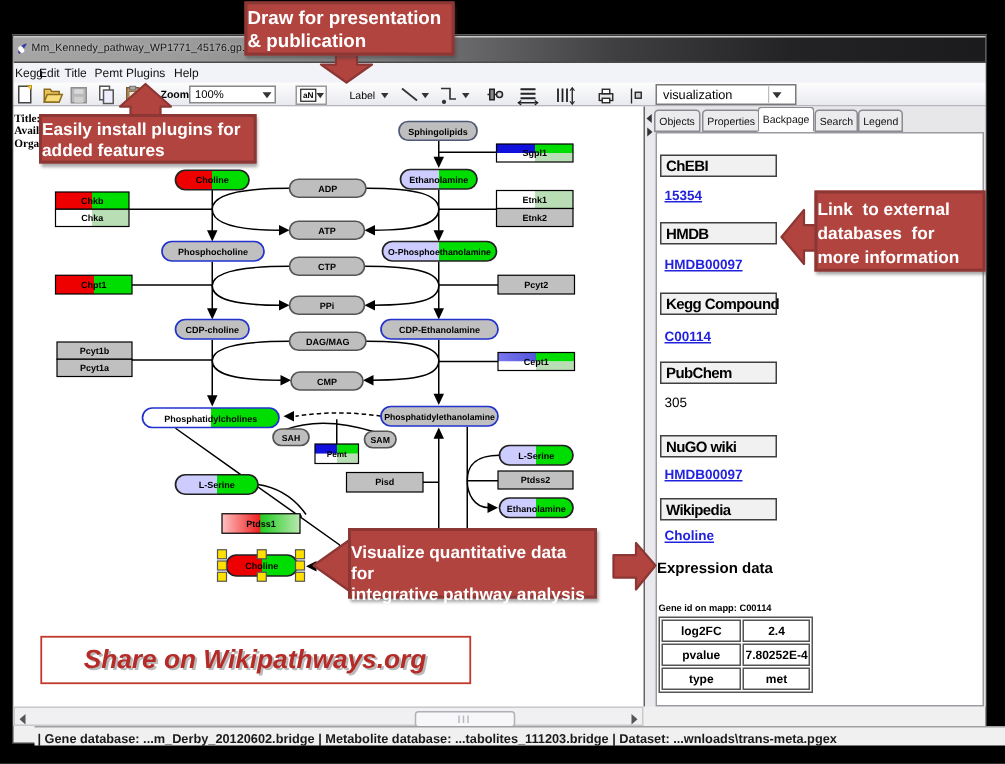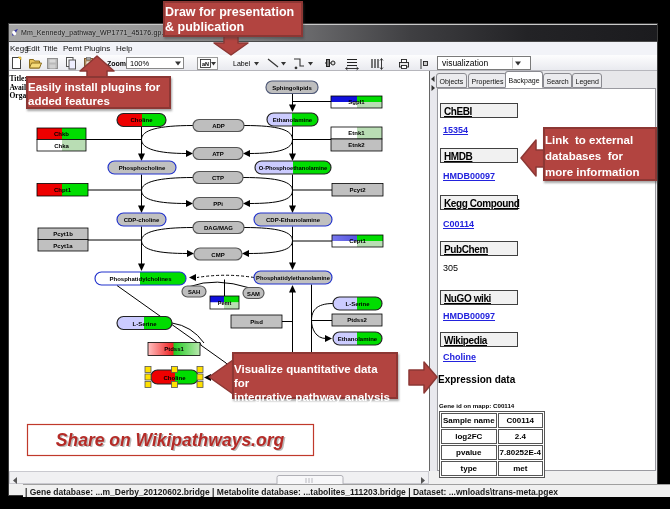--- a/index.html
+++ b/index.html
@@ -17,21 +17,21 @@
   background:linear-gradient(#fdfdfe, #e9eaef); border-bottom:1px solid #b6b6bc; }
 #main { position:absolute; left:0; top:47px; width:100%; height:400px; }
 #canvas { position:absolute; left:0; top:0; width:421px; height:400px; background:#fff; border-right:1px solid #666; }
 #sash { position:absolute; left:421px; top:0; width:6px; height:400px; background:#e9e9ee; }
 #panel { position:absolute; left:427px; top:0; width:221px; height:400px; background:#e7e7ea; }
 #panelbody { position:absolute; left:1px; top:17px; width:219px; height:383px; background:#fff; border:1px solid #9a9aa0; }
 .tab { position:absolute; top:2px; height:15px; background:#ebebee; border:1px solid #8a8a90;
   border-radius:3px 3px 0 0; font-size:7px; padding:3.5px 2.5px 0 2.5px; color:#111; white-space:nowrap; }
 .tab.active { top:0px; height:17px; background:#fff; padding-top:4.5px; z-index:3; border-bottom-color:#fff; }
 .sect { position:absolute; left:2px; width:78px; height:15px; background:#f1f1f1; border:1px solid #404040;
-  font-size:10px; font-weight:bold; color:#000; padding:1.5px 0 0 3px; letter-spacing:-0.4px; white-space:nowrap;text-decoration:underline; }
+  font-size:10px; font-weight:bold; color:#000; padding:1.5px 0 0 3px; letter-spacing:-0.4px; white-space:nowrap; }
 .lnk { position:absolute; left:5px; font-size:9px; font-weight:bold; color:#2222dd; text-decoration:underline; }
 .ptxt { position:absolute; left:5px; font-size:9px; font-weight:bold; color:#000; }
 #hscroll { position:absolute; left:0; top:447px; width:420px; height:13px; background:#f0f0f2; border:1px solid #c9c9cf; }
 #statusbar { position:absolute; left:0; top:460px; width:100%; height:13px; background:#f0f0f0; border-top:1px solid #a0a0a0;
   font-size:8.5px; font-weight:bold; color:#1a1a1a; padding:2px 0 0 2px;margin-left:14px; }
 .callout { position:absolute; background:#b24440; border:2px solid #8c3734; color:#fff; font-weight:bold;
   z-index:20; box-shadow:1px 2px 2px rgba(60,60,60,0.45); }
 #arrows { position:absolute; left:0; top:0; width:670px; height:509px; z-index:19; pointer-events:none; }
 #exptable { position:absolute; left:1px; top:322px; border-collapse:separate; border-spacing:1px; background:#fff;
   border:1px solid #555; }
@@ -373,24 +373,20 @@
           <div class="sect" style="top:152px">PubChem</div>
           <div class="ptxt" style="top:174px; font-weight:normal;">305</div>
           <div class="sect" style="top:201px">NuGO wiki</div>
           <div class="lnk" style="top:222px">HMDB00097</div>
           <div class="sect" style="top:243px">Wikipedia</div>
           <div class="lnk" style="top:263px">Choline</div>
           <div class="ptxt" style="top:285px; left:0px; font-size:10px;">Expression data</div>
           <div class="ptxt" style="top:313px; left:1px; font-size:6.2px;">Gene id on mapp: C00114</div>
           <table id="exptable">
             <tbody>
-                <tr>
-                  <td>Sample name</td>
-                  <td>C00114</td>
-                </tr>
             <tr>
                   <td>log2FC</td>
                   <td>2.4</td>
                 </tr>
             <tr>
                   <td>pvalue</td>
                   <td>7.80252E-4</td>
                 </tr>
             <tr>
                   <td>type</td>

